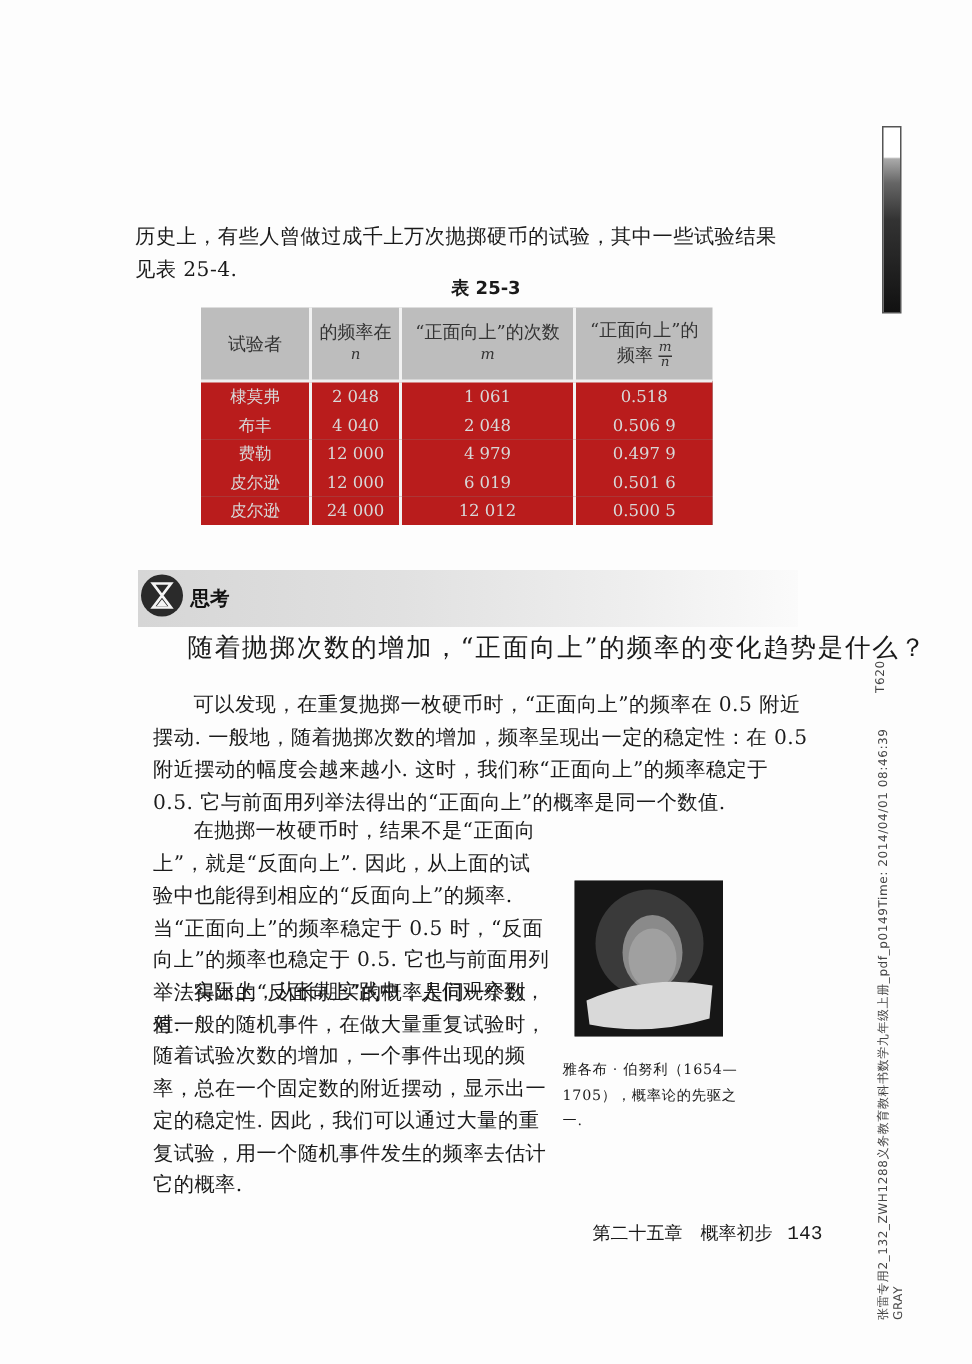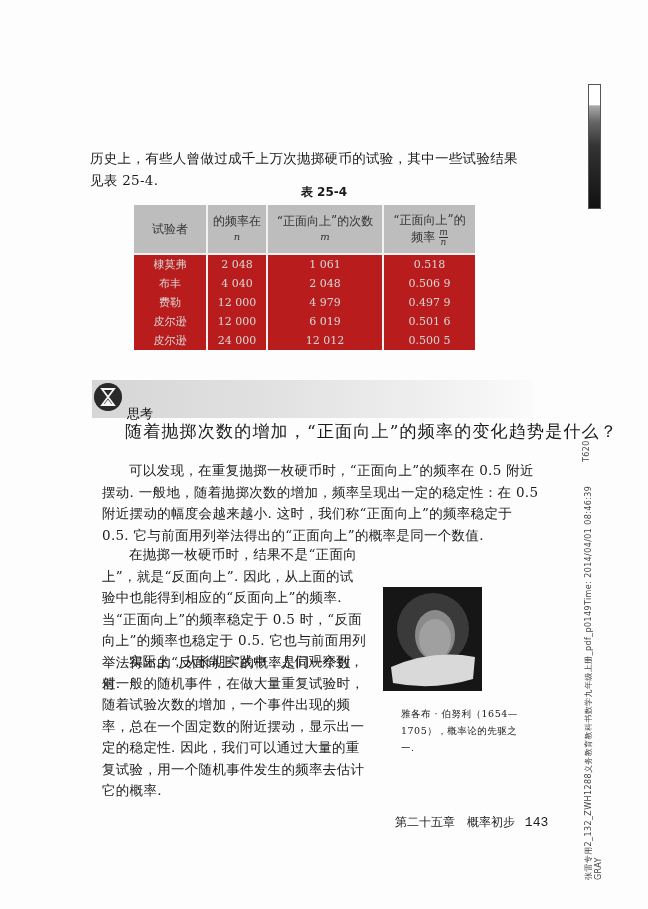--- a/index.html
+++ b/index.html
@@ -19,42 +19,42 @@
   table.data tbody { background:#5e5e5e; }
   table.data tbody td { height:19px; background:#b91c1c; }
   .var { font-style:italic; font-size:10px; }
   .frac { display:inline-block; vertical-align:middle; text-align:center; font-style:italic; font-size:9px; line-height:9px; }
   .frac span { display:block; }
   .frac .num { border-bottom:1px solid #333; }
   .think-band { left:92px; top:380px; width:440px; height:38px;
                 background:linear-gradient(90deg,#cfcfcf 0%,#dcdcdc 40%,#ececec 75%,#fafafa 100%); opacity:0.85; }
   .think-icon { left:94px; top:383px; width:28px; height:28px; border-radius:50%; background:#2a2a2a; }
   .think-icon svg { display:block; }
-  .think-title { left:127px; top:390px; font-weight:normal; font-size:13px; font-family:"DejaVu Sans","Liberation Sans",sans-serif; color:#111;margin-top:15px; }
+  .think-title { left:127px; top:390px; font-weight:bold; font-size:13px; font-family:"DejaVu Sans","Liberation Sans",sans-serif; color:#111; }
   .think-q { left:125px; top:420px; font-size:17px; letter-spacing:1.2px; }
   .p1 { left:102px; top:460px; width:440px; }
   .p2 { left:102px; top:544px; width:265px; }
   .p3 { left:102px; top:651px; width:265px; }
   .portrait { left:383px; top:587px; width:99px; height:104px; background:#151515; overflow:hidden; }
-  .pcap { left:375px; top:705px; width:125px; font-size:9.5px; line-height:17px; letter-spacing:0.5px;margin-left:26px; }
+  .pcap { left:375px; top:705px; width:125px; font-size:9.5px; line-height:17px; letter-spacing:0.5px; }
   .footer { left:395px; top:814px; font-size:12px; font-family:"DejaVu Sans","Liberation Sans",sans-serif; }
   .footer .pg { margin-left:6px; font-size:13px;font-family:Liberation Mono, monospace; }
   .gray-bar { left:588px; top:84px; width:11px; height:123px; border:1px solid #555;
               background:linear-gradient(180deg,#fff 0%,#fff 16%,#aaa 17%,#666 30%,#333 50%,#111 100%); }
   .vtext { font-family:"DejaVu Sans","Liberation Sans",sans-serif; font-size:8px; color:#444;
            transform-origin:left top; transform:rotate(-90deg); white-space:nowrap; letter-spacing:0.4px; }
   .v-t620 { left:582px; top:462px; }
   .v-meta { left:583px; top:880px; }
   .v-gray { left:594px; top:880px; }
 </style>
 </head>
 <body>
 
 <div class="abs para intro">历史上，有些人曾做过成千上万次抛掷硬币的试验，其中一些试验结果见表 25-4.</div>
-<div class="abs caption">表 25-4</div>
+<div class="abs caption">表 25-3</div>
 
 <table class="data">
   <colgroup>
       <col style="width:73px">
       <col style="width:60px">
       <col style="width:116px">
       <col style="width:92px">
     </colgroup>
   <thead>
     <tr>

